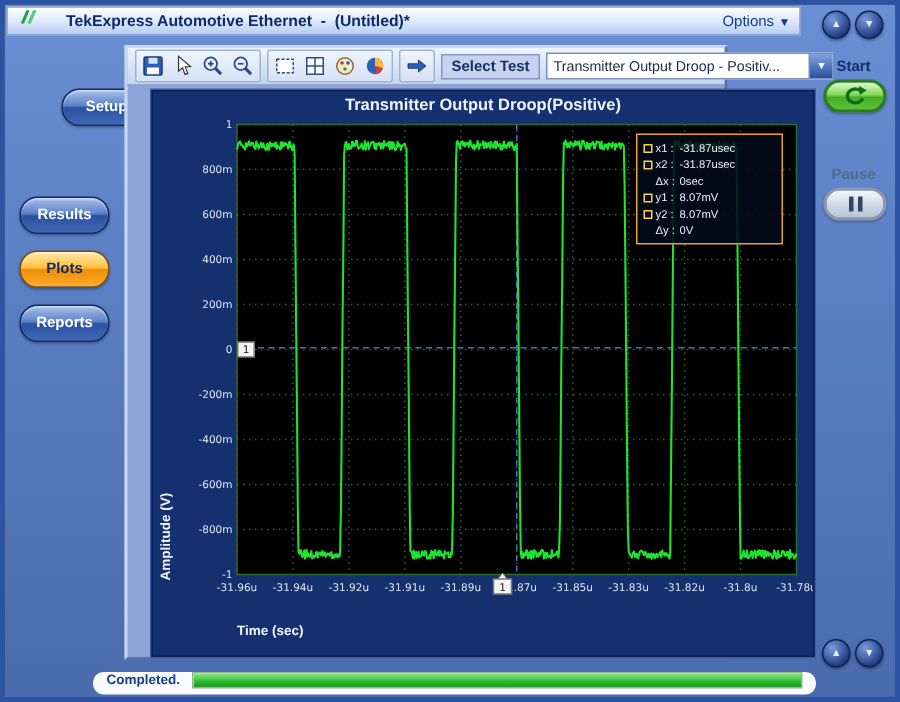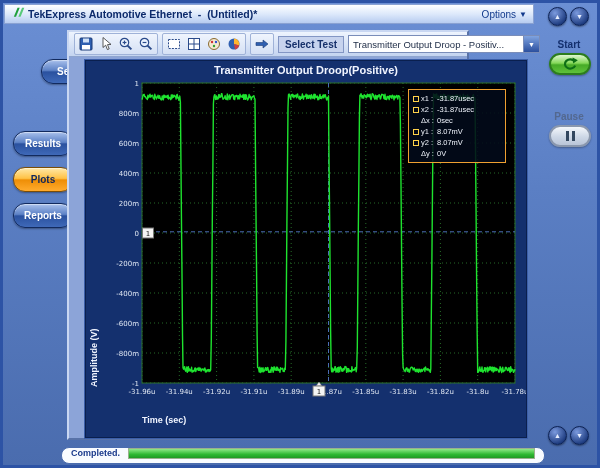--- a/index.html
+++ b/index.html
@@ -2,37 +2,37 @@
 <html><head>
 <meta charset="utf-8">
 <style>
   html,body{margin:0;padding:0;background:#333;}
   body{width:600px;height:468px;overflow:hidden;font-family:"Liberation Sans",sans-serif;}
   .app{position:relative;width:594px;height:462px;border:3px solid #2d53a5;
        background:linear-gradient(180deg,#6b8fd4 0%,#5b7fc4 40%,#4a6cae 100%);}
   
   .titlebar{position:absolute;left:1px;top:1px;width:530px;height:20px;
     background:linear-gradient(180deg,#feffff 0%,#dde9fb 50%,#b7ccf0 100%);
-    border:1px solid #8aa2d2;display:flex;align-items:center;padding:0 6px;gap:2px;box-sizing:border-box;}
+    border:1px solid #8aa2d2;display:flex;align-items:center;padding:0 6px;gap:18px;box-sizing:border-box;}
   .titlebar .title{font-size:10.5px;font-weight:bold;color:#0c2a6b;white-space:pre;}
   .options{margin-left:auto;display:flex;align-items:center;gap:3px;color:#123a8c;font-size:10px;cursor:default;}
   .caret{font-size:8px;color:#123a8c;}
   .win-btn{position:absolute;width:17px;height:17px;border-radius:50%;
     background:radial-gradient(circle at 35% 30%,#7b9ade,#1c3a7e 75%);
     border:1px solid #0d2254;box-shadow:0 1px 2px rgba(0,0,0,.45);
     display:flex;align-items:center;justify-content:center;color:#e8efff;font-size:7px;line-height:1;}
   
   .side-btn{position:absolute;left:10px;width:58px;height:23px;border-radius:12px;
     background:linear-gradient(180deg,#a8c0ec 0%,#5d82c6 45%,#2a519f 52%,#3f69b8 100%);
     border:1px solid #122a5e;box-shadow:inset 0 1px 1px rgba(255,255,255,.5),0 1px 2px rgba(0,0,0,.35);
     color:#fff;font-size:10px;font-weight:bold;display:flex;align-items:center;justify-content:center;}
   .side-btn.active{background:linear-gradient(180deg,#ffe9a8 0%,#ffc246 45%,#ee8e06 52%,#ffab2d 100%);
     color:#10275c;border-color:#7a4d08;}
   
-  .main-panel{position:absolute;left:64px;top:27px;width:402px;height:410px;
+  .main-panel{position:absolute;left:80px;top:27px;width:402px;height:410px;
     background:#8ca4d8;border:2px solid #c9d7f2;border-right-color:#5872a8;border-bottom-color:#5872a8;box-sizing:border-box;}
   .toolbar{position:absolute;left:0;top:0;right:0;height:25px;
     background:linear-gradient(180deg,#eef4fe,#c4d4f0);border-bottom:1px solid #8fa5cf;
     display:flex;align-items:center;padding:0 5px;gap:4px;box-sizing:border-box;}
   .tb-group{display:flex;align-items:center;gap:2px;border:1px solid #9fb2d8;background:rgba(255,255,255,.25);
     border-radius:2px;padding:0 2px;height:20px;}
   .tb-btn{width:18px;height:18px;border:none;background:transparent;padding:1px;display:flex;align-items:center;justify-content:center;}
   .select-test{margin-left:auto;display:flex;align-items:center;gap:4px;}
   .st-label{background:#c7d3ee;border:1px solid #8396c4;color:#16306b;font-size:10px;font-weight:bold;
     padding:2px 6px;white-space:nowrap;}

